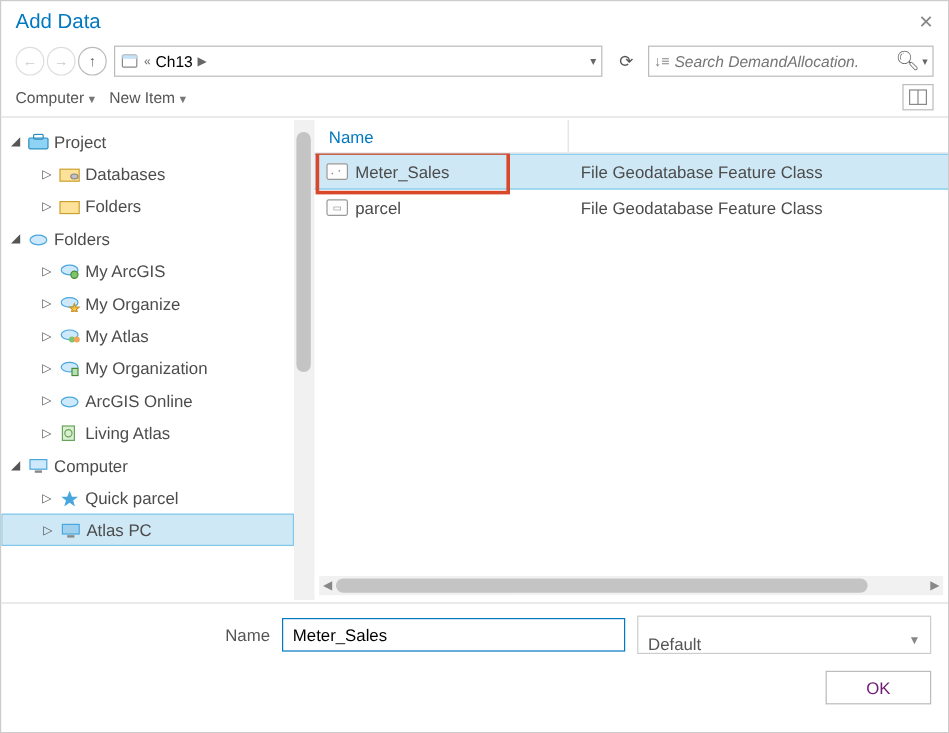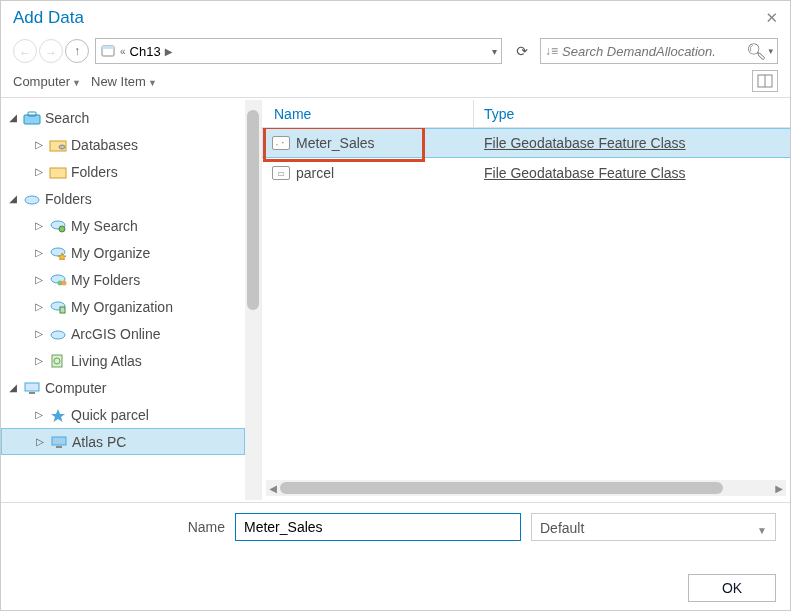--- a/index.html
+++ b/index.html
@@ -43,38 +43,38 @@
   .tree-item.selected { background: #cfe8f6; border: 1px solid #7fc8ea; }
   
   .list-panel { flex: 1; display: flex; flex-direction: column; border-left: 1px solid #eee; }
   .list-header { display: flex; height: 28px; align-items: center; color: #0079c1; font-size: 14px; border-bottom: 1px solid #e0e0e0; }
   .col-name { width: 212px; padding-left: 12px; border-right: 1px solid #e0e0e0; height: 100%; display: flex; align-items: center; }
   .col-type { flex: 1; padding-left: 10px; height: 100%; display: flex; align-items: center; }
   
   .list-body { flex: 1; overflow: hidden; position: relative; }
   .list-row { display: flex; height: 30px; align-items: center; font-size: 14px; color: #4c4c4c; }
   .list-row .rn { width: 212px; padding-left: 10px; display: flex; align-items: center; gap: 6px; }
-  .list-row .rt { flex: 1; padding-left: 10px; text-decoration: underline; }
+  .list-row .rt { flex: 1; padding-left: 10px; }
   .list-row.selected { background: #cfe8f6; border-top: 1px solid #7fc8ea; border-bottom: 1px solid #7fc8ea; }
   .highlight-box { position: absolute; border: 3px solid #d7492a; left: 1px; top: -2px; width: 162px; height: 36px; pointer-events: none; }
   .ficon { width: 18px; height: 14px; border: 1px solid #999; border-radius: 2px; display: inline-flex; align-items: center; justify-content: center; font-size: 8px; color: #888; background: #fdfdfd; }
   
   .h-scroll { height: 16px; background: #f1f1f1; display: flex; align-items: center; margin: 0 4px 4px 4px; }
   .h-scroll .lar, .h-scroll .rar { width: 14px; text-align: center; font-size: 10px; color: #888; }
   .h-scroll .htrack { flex: 1; position: relative; height: 12px; }
   .h-scroll .hthumb { position: absolute; left: 0; width: 90%; top: 0; bottom: 0; background: #c4c4c4; border-radius: 6px; }
   
   .bottom-area { padding: 8px 14px; }
   .name-row { display: flex; align-items: center; gap: 10px; margin-bottom: 14px; }
   .name-row .lbl { width: 210px; text-align: right; font-size: 14px; color: #555; }
   .name-input { width: 286px; height: 28px; border: 1px solid #0079c1; padding: 0 8px; font-size: 14px; outline: none; }
-  .filter-select { flex: 1; height: 28px; border: 1px solid #ccc; padding: 4px 8px; font-size: 14px; display: flex; align-items: flex-end; justify-content: space-between; color: #555; }
+  .filter-select { flex: 1; height: 28px; border: 1px solid #ccc; padding: 15px 8px; font-size: 14px; display: flex; align-items: flex-start; justify-content: space-between; color: #555; }
   
   .btn-row { display: flex; justify-content: flex-end; gap: 10px; }
-  .btn { width: 88px; height: 28px; border: 1px solid #bbb; background: #fff; font-size: 14px; color: #0f172a; display: flex; align-items: center; justify-content: center; cursor: pointer; margin-top: 19px; }
+  .btn { width: 88px; height: 28px; border: 1px solid #bbb; background: #fff; font-size: 14px; color: #701a75; display: flex; align-items: center; justify-content: center; cursor: pointer; }
   
   
   svg { display: block; }
 </style>
 </head>
 <body>
 
 <div class="title-bar">
   <span>Add Data</span>
   <span class="close-x">✕</span>
@@ -122,21 +122,21 @@
   <div class="tree-panel">
     <div class="tree-scroll">
       <div class="tree-item">
         <span class="exp">◢</span>
         <span class="ticon">
             <svg width="18" height="14">
               <rect x="1" y="4" width="16" height="9" rx="1" fill="#8fd3f4" stroke="#2a8fc1"></rect>
               <rect x="5" y="1" width="8" height="4" rx="1" fill="none" stroke="#2a8fc1"></rect>
             </svg>
           </span>
-        <span>Search</span>
+        <span>Project</span>
       </div>
       <div class="tree-item d1">
         <span class="exp">▷</span>
         <span class="ticon">
             <svg width="18" height="14">
               <rect x="1" y="3" width="16" height="10" fill="#ffe29a" stroke="#caa02c"></rect>
               <ellipse cx="13" cy="9" rx="3" ry="2" fill="#c0c0c0" stroke="#888"></ellipse>
             </svg>
           </span>
         <span>Databases</span>
@@ -160,42 +160,42 @@
         <span>Folders</span>
       </div>
       <div class="tree-item d2">
         <span class="exp">▷</span>
         <span class="ticon">
             <svg width="18" height="14">
               <ellipse cx="9" cy="6" rx="7" ry="4" fill="#cde9fb" stroke="#4aa7dd"></ellipse>
               <circle cx="13" cy="10" r="3" fill="#7fc36a" stroke="#4b8a3a"></circle>
             </svg>
           </span>
-        <span>My Search</span>
+        <span>My ArcGIS</span>
       </div>
       <div class="tree-item d2">
         <span class="exp">▷</span>
         <span class="ticon">
             <svg width="18" height="14">
               <ellipse cx="9" cy="6" rx="7" ry="4" fill="#cde9fb" stroke="#4aa7dd"></ellipse>
               <polygon points="13,7 14.2,10 17,10 14.8,11.8 15.6,14.6 13,13 10.4,14.6 11.2,11.8 9,10 11.8,10" fill="#f6c344" stroke="#c8962a"></polygon>
             </svg>
           </span>
         <span>My Organize</span>
       </div>
       <div class="tree-item d2">
         <span class="exp">▷</span>
         <span class="ticon">
             <svg width="18" height="14">
               <ellipse cx="9" cy="6" rx="7" ry="4" fill="#cde9fb" stroke="#4aa7dd"></ellipse>
               <circle cx="11" cy="10" r="2.5" fill="#7fc36a"></circle>
               <circle cx="15" cy="10" r="2.5" fill="#f0a35a"></circle>
             </svg>
           </span>
-        <span>My Folders</span>
+        <span>My Atlas</span>
       </div>
       <div class="tree-item d2">
         <span class="exp">▷</span>
         <span class="ticon">
             <svg width="18" height="14">
               <ellipse cx="9" cy="6" rx="7" ry="4" fill="#cde9fb" stroke="#4aa7dd"></ellipse>
               <rect x="11" y="7" width="5" height="6" fill="#b6e0b6" stroke="#4b8a3a"></rect>
             </svg>
           </span>
         <span>My Organization</span>
@@ -250,21 +250,20 @@
       </div>
     </div>
     <div class="tree-vscroll">
       <div class="tree-thumb"></div>
     </div>
   </div>
 
   <div class="list-panel">
     <div class="list-header">
       <div class="col-name">Name</div>
-      <div class="col-type">Type</div>
     </div>
     <div class="list-body">
       <div style="position:relative;">
         <div class="list-row selected">
           <div class="rn">
             <span class="ficon">⠄⠂</span>
             <span>Meter_Sales</span>
           </div>
           <div class="rt">File Geodatabase Feature Class</div>
         </div>

